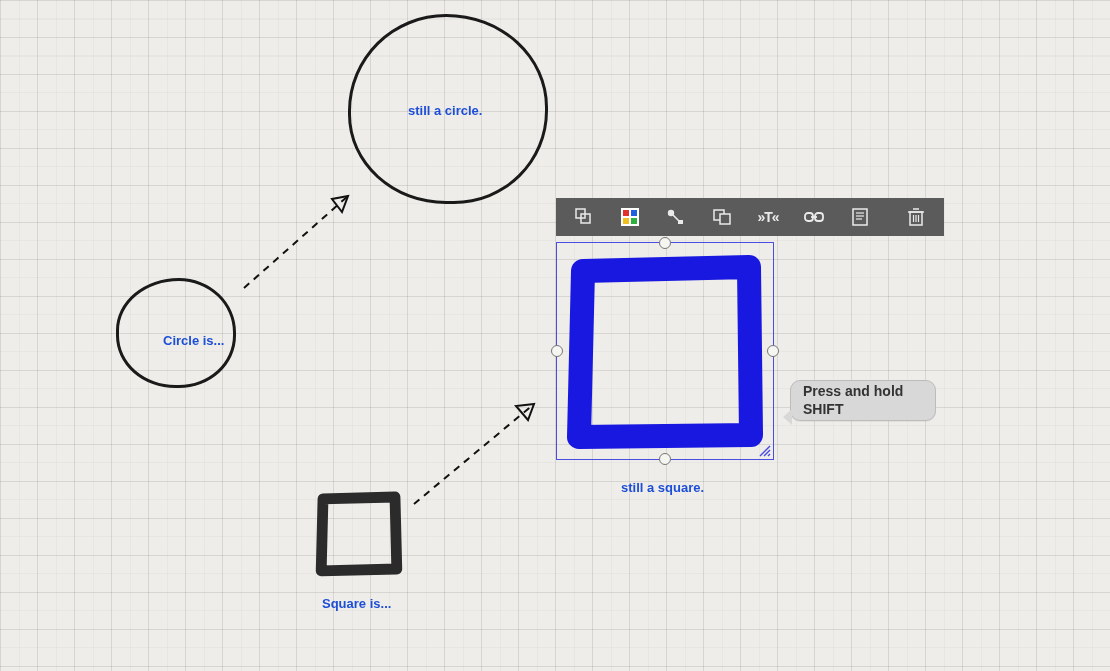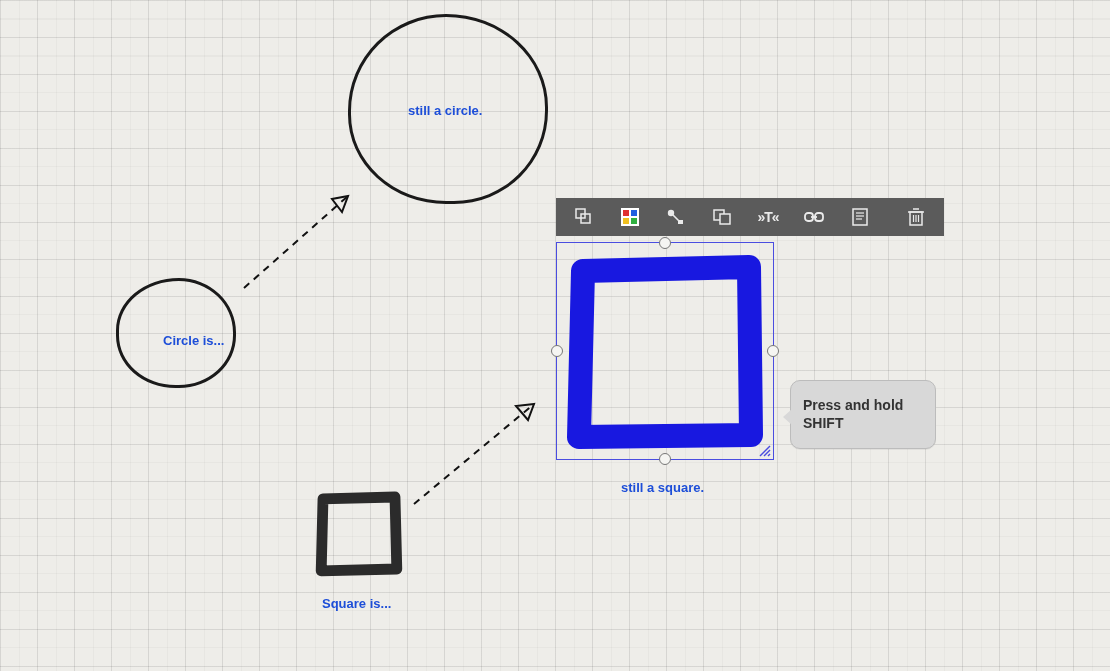--- a/index.html
+++ b/index.html
@@ -120,21 +120,21 @@
   .tb-spacer { flex: 1; }
 
   
   .tooltip {
     position: absolute;
     left: 790px; top: 380px;
     width: 146px;
     background: #d8d8d8;
     border: 1px solid #bcbcbc;
     border-radius: 10px;
-    padding: 16px 12px;
+    padding: 2px 12px;
     font-size: 14px;
     font-weight: bold;
     color: #333;
     line-height: 1.25;
     box-shadow: 0 1px 0 rgba(0,0,0,0.05);
   }
   .tooltip::before {
     content: "";
     position: absolute;
     left: -8px; top: 28px;

